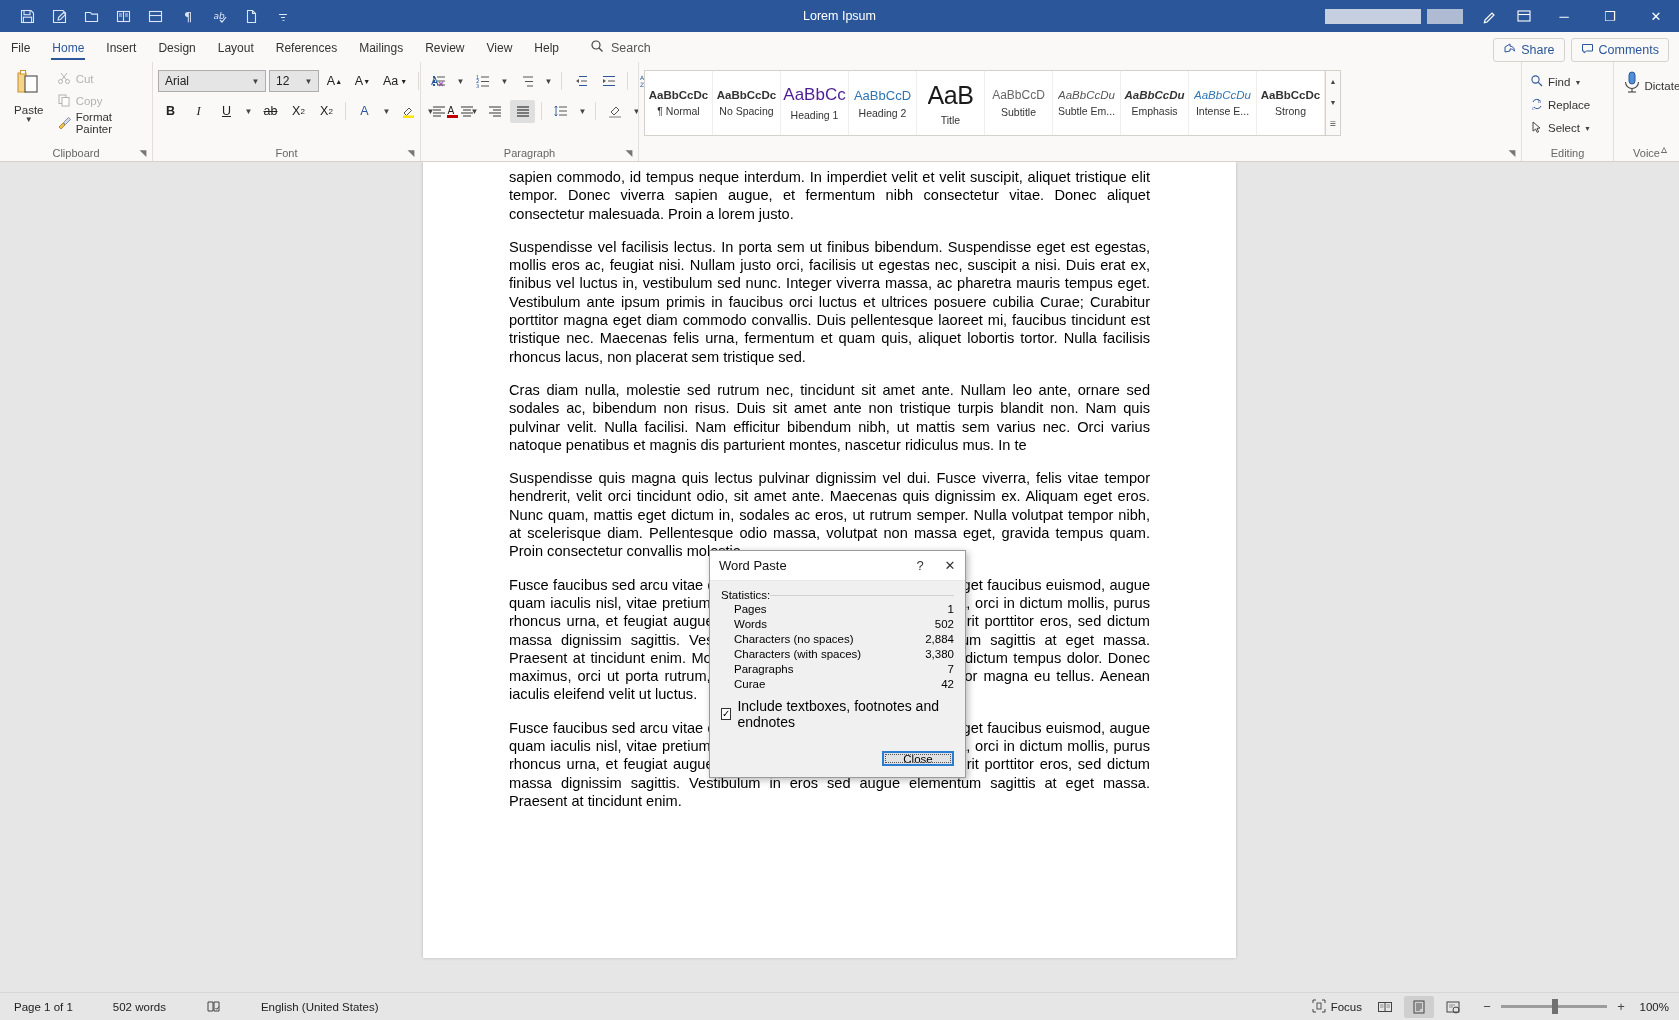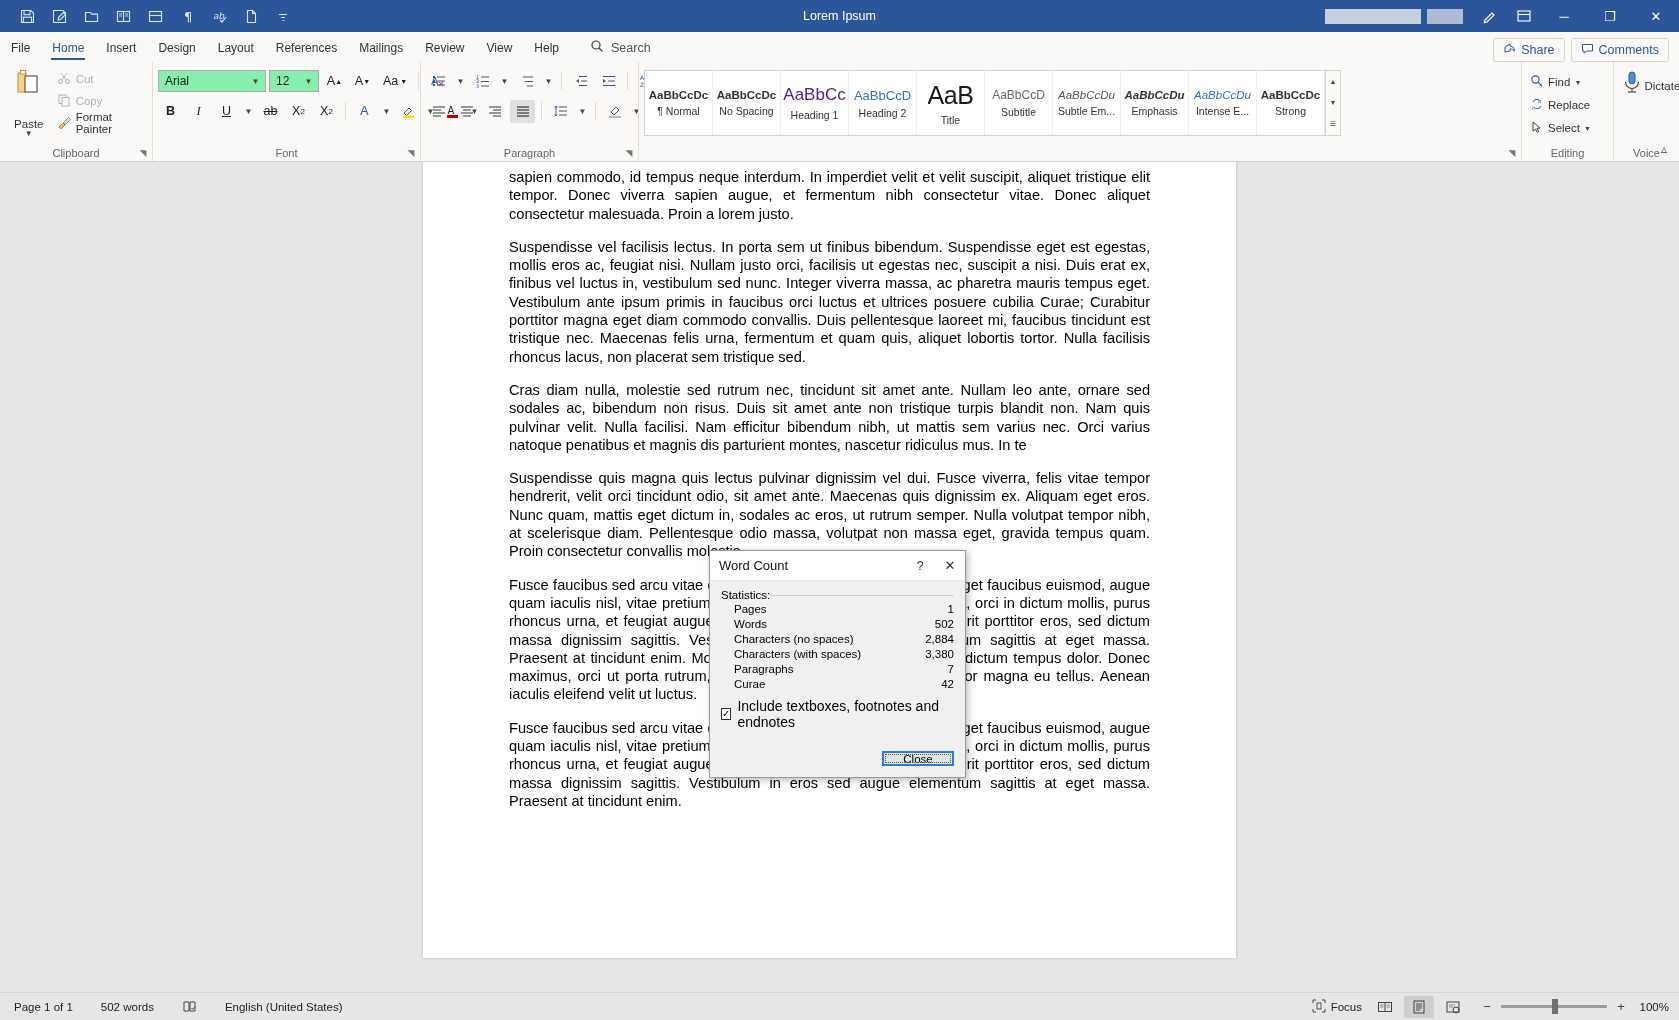--- a/index.html
+++ b/index.html
@@ -70,33 +70,33 @@
     position: absolute; right: 3px; bottom: 2px; width: 12px; height: 12px;
     color: #777; font-size: 9px; line-height: 12px; text-align: center;
   }
 
   
   #g-clipboard { width: 152px; }
   #paste-btn {
     width: 52px; display: flex; flex-direction: column; align-items: center;
     padding-top: 2px; border-radius: 2px;
   }
-  #paste-label { font-size: 11.5px; color: #333; margin-top: 15px; }
+  #paste-label { font-size: 11.5px; color: #333; margin-top: 1px; }
   .clip-items { display: flex; flex-direction: column; padding-top: 3px; gap: 1px; }
   .clip-item {
     display: flex; align-items: center; gap: 5px; font-size: 11.5px;
     color: #b3b3b3; padding: 2px 4px; border-radius: 2px; height: 21px;
   }
   .clip-item.enabled { color: #333; }
 
   
   #g-font { width: 268px; }
   .font-row { display: flex; align-items: center; gap: 3px; height: 26px; }
   .cbox {
-    border: 1px solid #adadad; background: #86efac; height: 22px;
+    border: 1px solid #adadad; background: #e5e5e5; height: 22px;
     display: flex; align-items: center; padding: 0 2px 0 6px; font-size: 12px; color: #222;
   }
   .cbox .cb-val { flex: 1; }
   .cb-arrow { width: 15px; text-align: center; font-size: 8px; color: #444; }
   .ibtn {
     width: 25px; height: 23px; display: flex; align-items: center; justify-content: center;
     border-radius: 2px; font-size: 12.5px; color: #222;
   }
   .ibtn.sm-arrow { width: 13px; font-size: 8px; color: #444; }
   .ibtn.on { background: #dfdfdf; }
@@ -180,21 +180,21 @@
     font-size: 11.5px; color: #000; display: flex; align-items: center; justify-content: center;
     outline: 1px dotted #555; outline-offset: -4px;
   }
 
   
   #statusbar {
     position: absolute; left: 0; right: 0; bottom: 0; height: 28px;
     background: #e6e6e6; border-top: 1px solid #d6d6d6;
     display: flex; align-items: center; font-size: 11.5px; color: #222;
   }
-  #sb-left { display: flex; align-items: center; gap: 20px; padding-left: 10px; }
+  #sb-left { display: flex; align-items: center; gap: 32px; padding-left: 10px; }
   .sb-item { display: flex; align-items: center; gap: 5px; padding: 2px 4px; border-radius: 2px; }
   #sb-right { margin-left: auto; display: flex; align-items: center; gap: 4px; padding-right: 10px; }
   .view-btn { width: 30px; height: 22px; display: flex; align-items: center; justify-content: center; border-radius: 2px; }
   .view-btn.on { background: #cfcfcf; }
   #zoom-slider { display: flex; align-items: center; gap: 7px; margin-left: 8px; }
   #zoom-track { width: 106px; height: 3px; background: #9c9c9c; position: relative; }
   #zoom-thumb { position: absolute; left: 51px; top: -6px; width: 6px; height: 15px; background: #707070; }
   .zoom-pm { font-size: 13px; color: #444; width: 14px; text-align: center; }
   #zoom-level { font-size: 11.5px; width: 34px; text-align: right; }
 </style>
@@ -667,21 +667,21 @@
       <p>Suspendisse vel facilisis lectus. In porta sem ut finibus bibendum. Suspendisse eget est egestas, mollis eros ac, feugiat nisi. Nullam justo orci, facilisis ut egestas nec, suscipit a nisi. Duis erat ex, finibus vel luctus in, vestibulum sed nunc. Integer viverra massa, ac pharetra mauris tempus eget. Vestibulum ante ipsum primis in faucibus orci luctus et ultrices posuere cubilia Curae; Curabitur porttitor magna eget diam commodo convallis. Duis pellentesque laoreet mi, faucibus tincidunt est tristique nec. Maecenas felis urna, fermentum et quam quis, aliquet lobortis tortor. Nulla facilisis rhoncus lacus, non placerat sem tristique sed.</p>
       <p>Cras diam nulla, molestie sed rutrum nec, tincidunt sit amet ante. Nullam leo ante, ornare sed sodales ac, bibendum non risus. Duis sit amet ante non tristique turpis blandit non. Nam quis pulvinar velit. Nulla facilisi. Nam efficitur bibendum nibh, ut mattis sem varius nec. Orci varius natoque penatibus et magnis dis parturient montes, nascetur ridiculus mus. In te</p>
       <p>Suspendisse quis magna quis lectus pulvinar dignissim vel dui. Fusce viverra, felis vitae tempor hendrerit, velit orci tincidunt odio, sit amet ante. Maecenas quis dignissim ex. Aliquam eget eros. Nunc quam, mattis eget dictum in, sodales ac eros, ut rutrum semper. Nulla volutpat tempor nibh, at scelerisque diam. Pellentesque odio massa, volutpat non massa eget, gravida tempus quam. Proin consectetur convallis molestie.</p>
       <p>Fusce faucibus sed arcu vitae dictum. Suspendisse molestie, augue eget faucibus euismod, augue quam iaculis nisl, vitae pretium risus lorem ac massa. Vivamus lacinia, orci in dictum mollis, purus rhoncus urna, et feugiat augue ligula lacinia ex. Pellentesque hendrerit porttitor eros, sed dictum massa dignissim sagittis. Vestibulum in eros sed augue elementum sagittis at eget massa. Praesent at tincidunt enim. Morbi tellus neque, lacinia et diam vitae, dictum tempus dolor. Donec maximus, orci ut porta rutrum, mi metus feugiat felis, in sodales tortor magna eu tellus. Aenean iaculis eleifend velit ut luctus.</p>
       <p>Fusce faucibus sed arcu vitae dictum. Suspendisse molestie, augue eget faucibus euismod, augue quam iaculis nisl, vitae pretium risus lorem ac massa. Vivamus lacinia, orci in dictum mollis, purus rhoncus urna, et feugiat augue ligula lacinia ex. Pellentesque hendrerit porttitor eros, sed dictum massa dignissim sagittis. Vestibulum in eros sed augue elementum sagittis at eget massa. Praesent at tincidunt enim.</p>
     </div>
   </div>
 
   <div id="dialog">
     <div id="dlg-title">
-      <span id="dlg-title-text">Word Count</span>
+      <span id="dlg-title-text">Word Paste</span>
       <div class="dlg-tbtn">?</div>
       <div class="dlg-tbtn" id="dlg-close">✕</div>
     </div>
     <div id="dlg-body">
       <div id="stats-head">
         <span id="stats-head-label">Statistics:</span>
         <span id="stats-head-rule"></span>
       </div>
       <div class="stat-row">
         <span class="stat-label">Pages</span>

